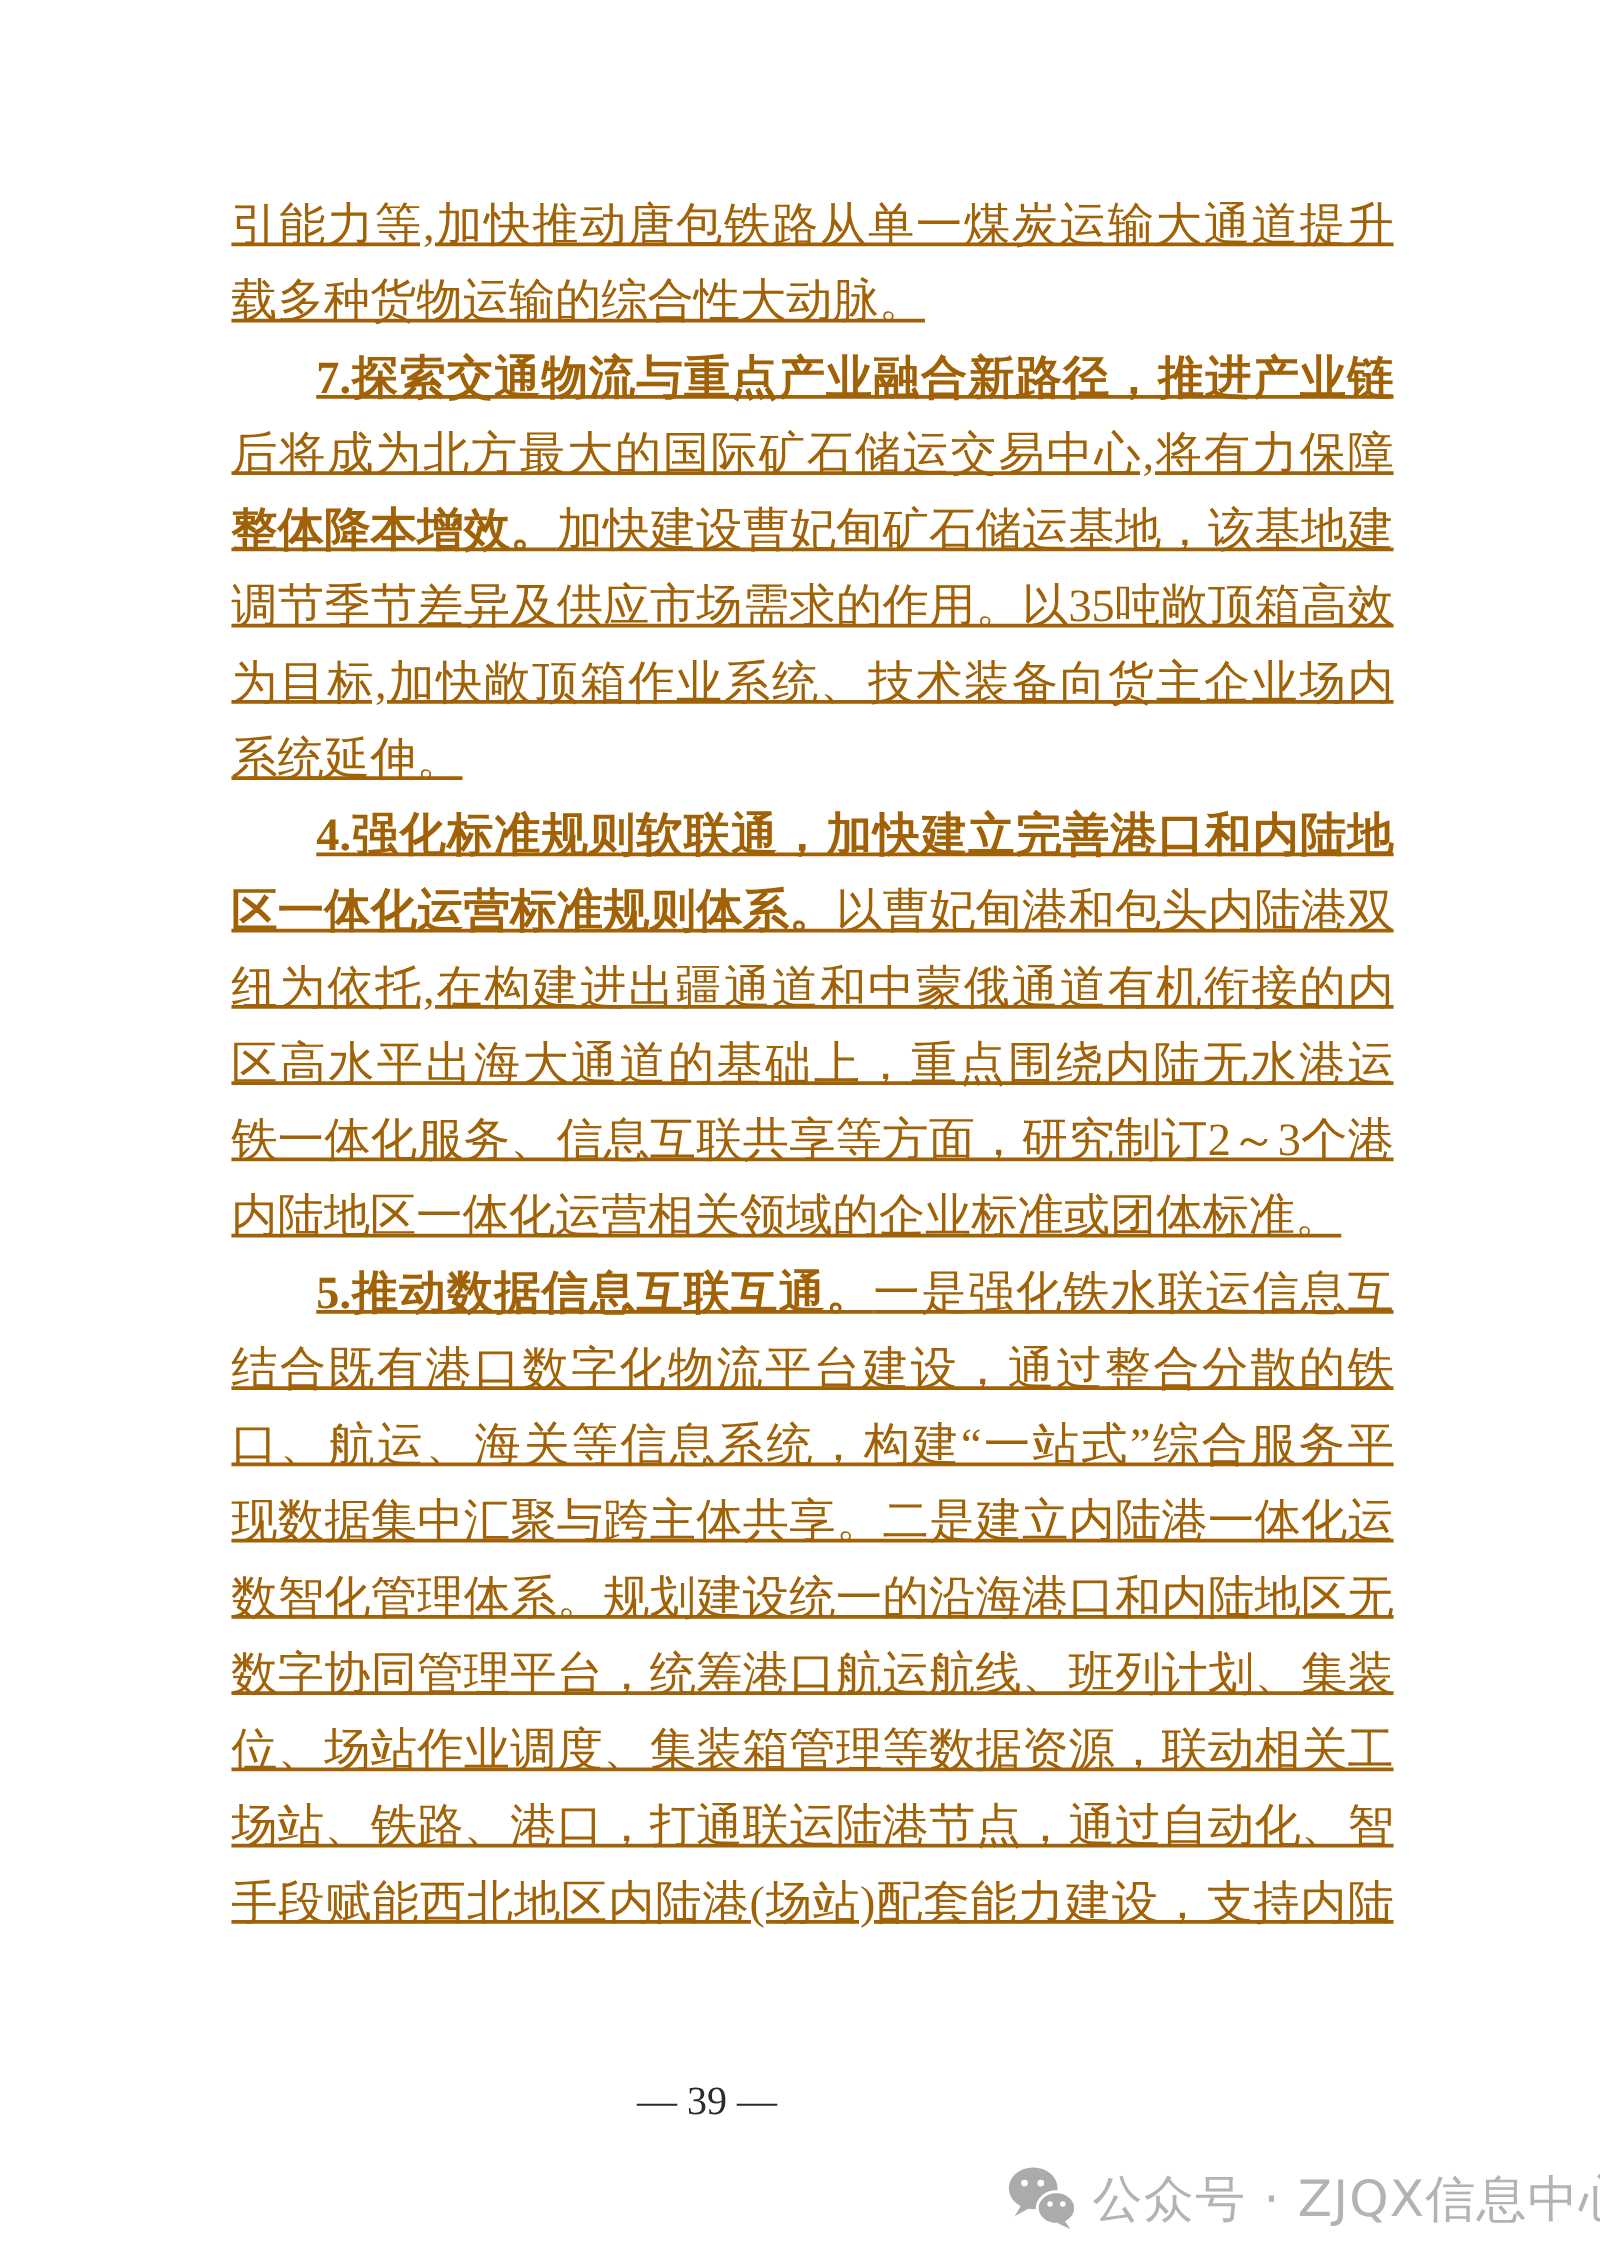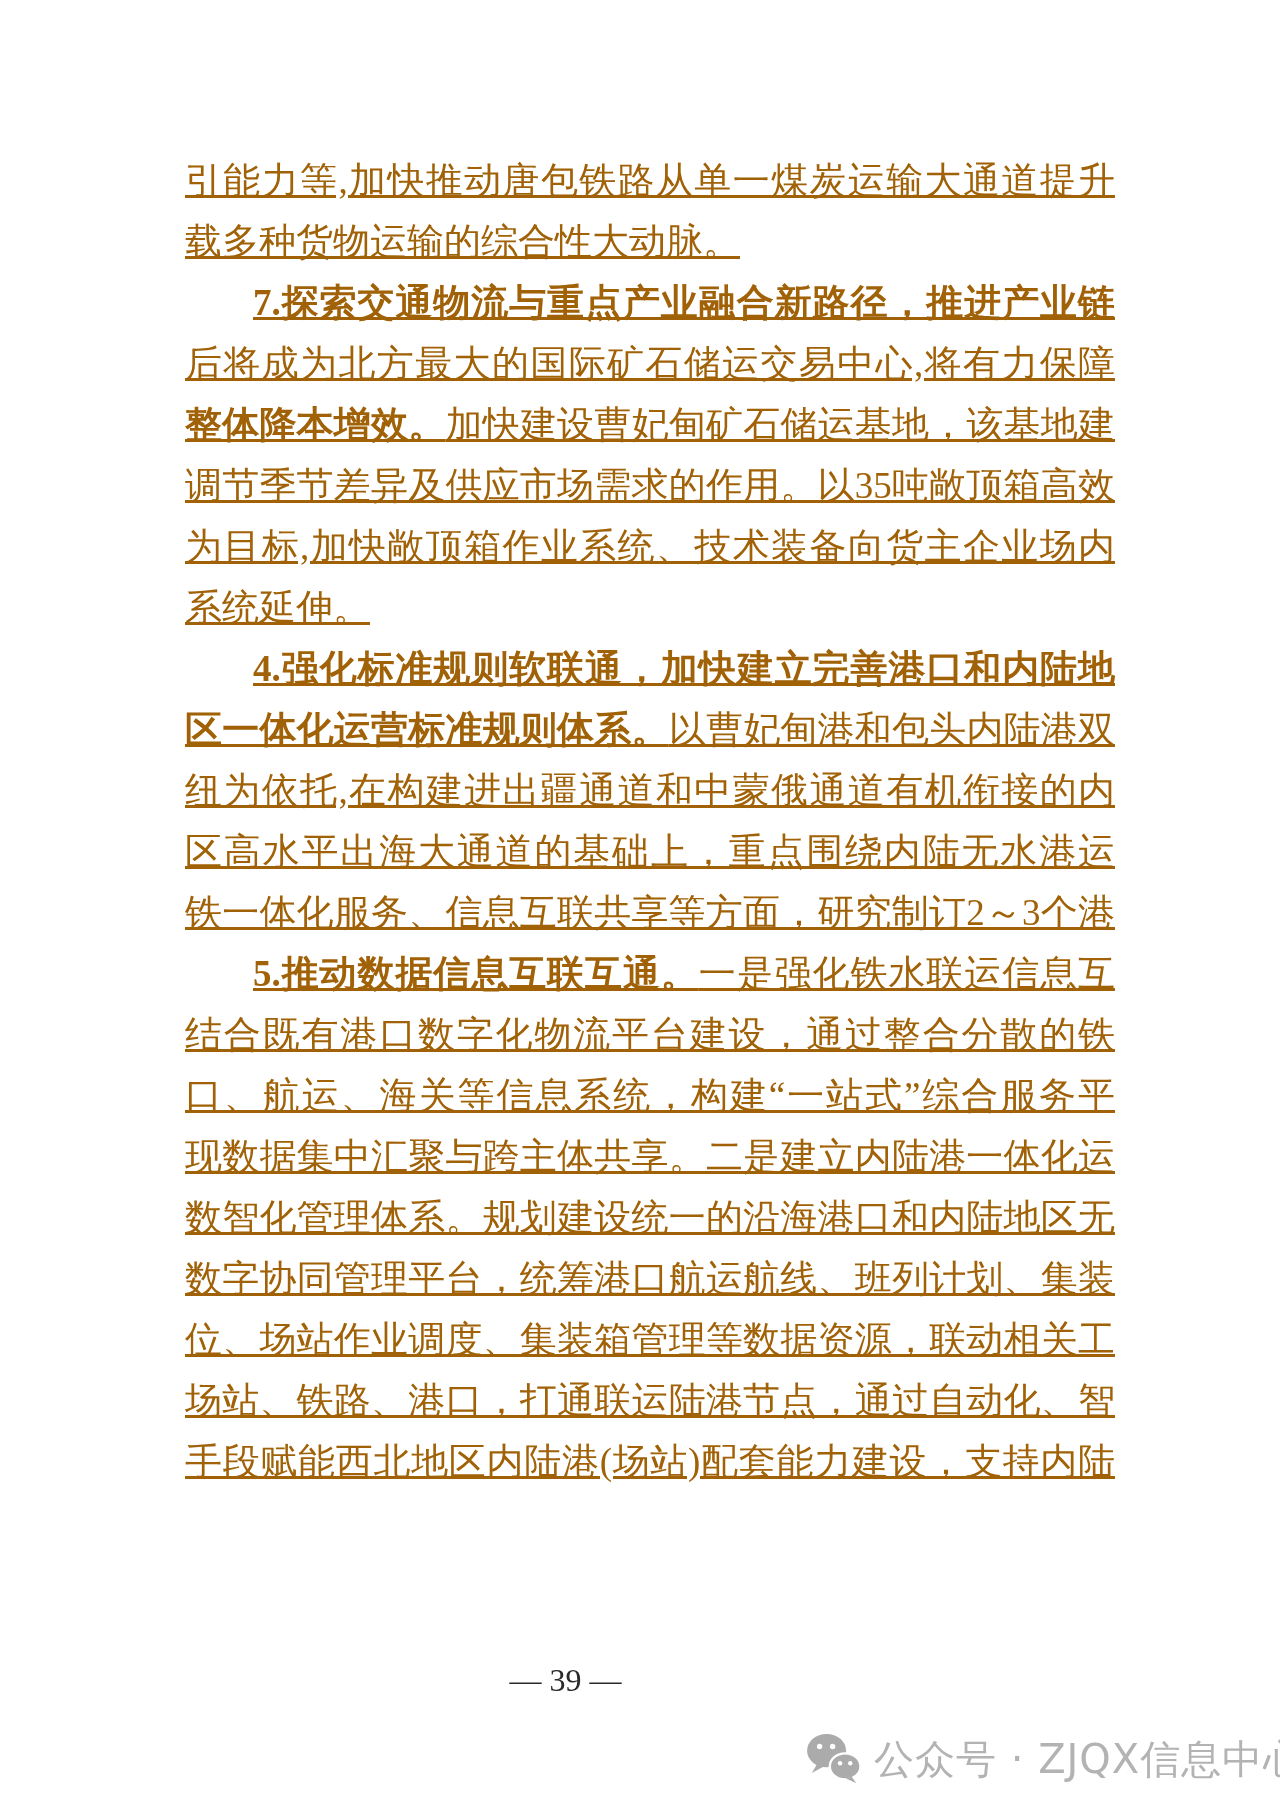--- a/index.html
+++ b/index.html
@@ -73,20 +73,21 @@
     <div class="line j"><span>后将成为北方最大的国际矿石储运交易中心,将有力保障华北、</span></div>
     <div class="line j"><span class="b">整体降本增效。</span><span>加快建设曹妃甸矿石储运基地，该基地建成</span></div>
     <div class="line j"><span>调节季节差异及供应市场需求的作用。以35吨敞顶箱高效运输</span></div>
     <div class="line j"><span>为目标,加快敞顶箱作业系统、技术装备向货主企业场内生产</span></div>
     <div class="line"><span>系统延伸。</span></div>
     <div class="line j ind"><span class="b">4.强化标准规则软联通，加快建立完善港口和内陆地</span></div>
     <div class="line j"><span class="b">区一体化运营标准规则体系。</span><span>以曹妃甸港和包头内陆港双枢</span></div>
     <div class="line j"><span>纽为依托,在构建进出疆通道和中蒙俄通道有机衔接的内陆地</span></div>
     <div class="line j"><span>区高水平出海大通道的基础上，重点围绕内陆无水港运营、港</span></div>
     <div class="line j"><span>铁一体化服务、信息互联共享等方面，研究制订2～3个港口和</span></div>
+    <div class="line"><span>内陆地区一体化运营相关领域的企业标准或团体标准。</span></div>
     <div class="line j ind"><span class="b">5.推动数据信息互联互通。</span><span>一是强化铁水联运信息互联，</span></div>
     <div class="line j"><span>结合既有港口数字化物流平台建设，通过整合分散的铁路、港</span></div>
     <div class="line j"><span>口、航运、海关等信息系统，构建“一站式”综合服务平台，实</span></div>
     <div class="line j"><span>现数据集中汇聚与跨主体共享。二是建立内陆港一体化运营和</span></div>
     <div class="line j"><span>数智化管理体系。规划建设统一的沿海港口和内陆地区无水港</span></div>
     <div class="line j"><span>数字协同管理平台，统筹港口航运航线、班列计划、集装箱仓</span></div>
     <div class="line j"><span>位、场站作业调度、集装箱管理等数据资源，联动相关工厂、</span></div>
     <div class="line j"><span>场站、铁路、港口，打通联运陆港节点，通过自动化、智能化</span></div>
     <div class="line j"><span>手段赋能西北地区内陆港(场站)配套能力建设，支持内陆港内</span></div>
   </div>

